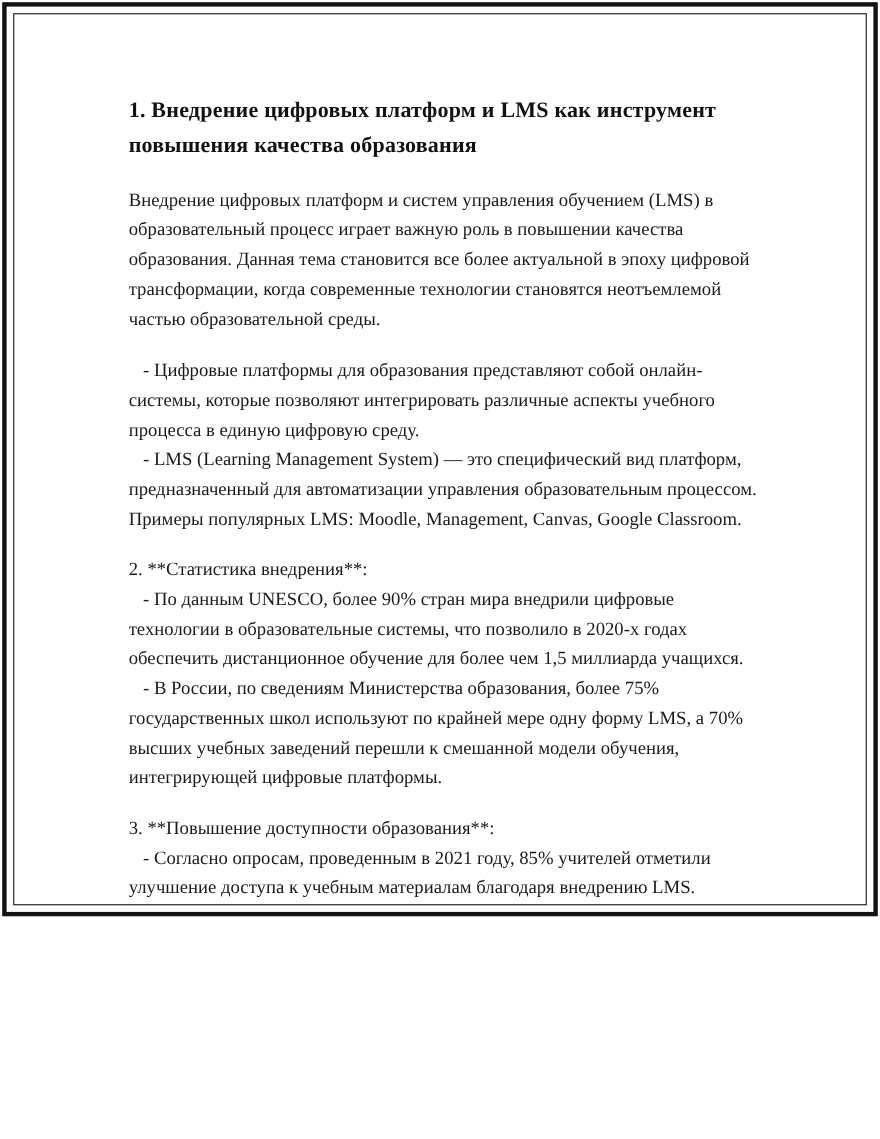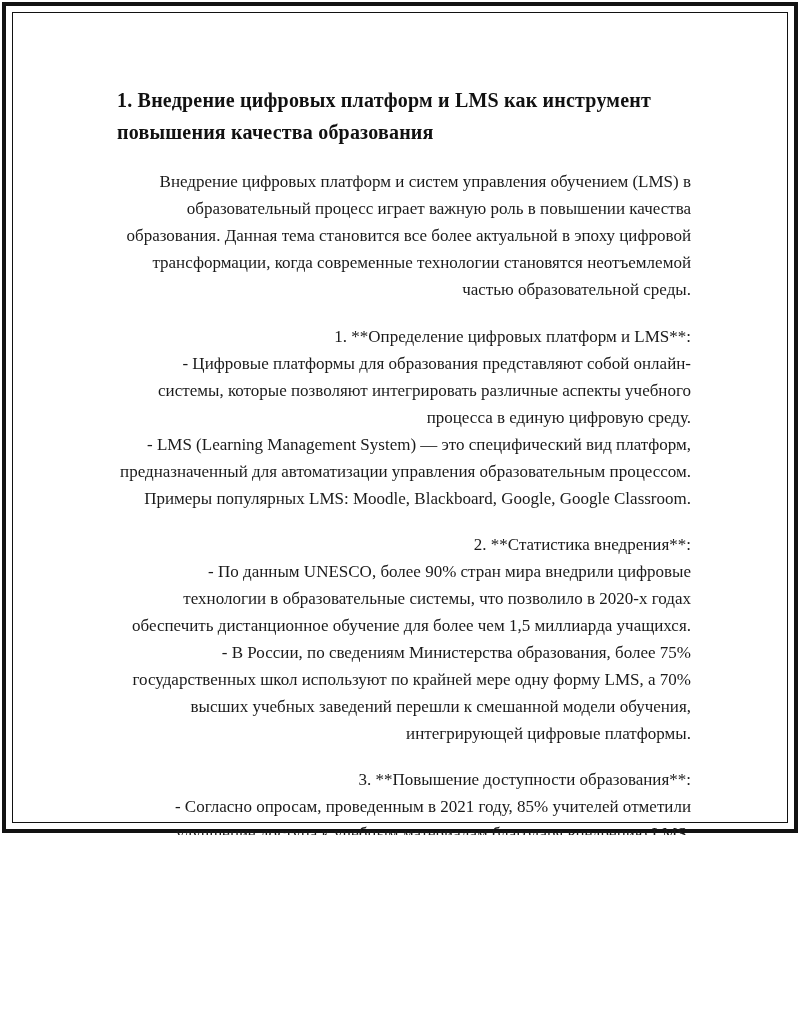--- a/index.html
+++ b/index.html
@@ -38,21 +38,20 @@
     margin: 0 0 20px 0;
     font-size: 20px;
     line-height: 32px;
     font-weight: bold;
     color: #111111;
     letter-spacing: 0.2px;
   }
   .body-text {
     font-size: 17px;
     line-height: 27px;
-    text-align: right;
   }
   .intro {
     margin: 0 0 20px 0;
   }
   .section {
     margin: 0 0 19px 0;
   }
   .section:last-child {
     margin-bottom: 0;
   }
@@ -72,23 +71,22 @@
   <div class="frame-outer"></div>
   <div class="frame-inner"></div>
 
   <div class="content">
     <h1 class="doc-heading">1. Внедрение цифровых платформ и LMS как инструмент повышения качества образования</h1>
 
     <p class="body-text intro">Внедрение цифровых платформ и систем управления обучением (LMS) в образовательный процесс играет важную роль в повышении качества образования. Данная тема становится все более актуальной в эпоху цифровой трансформации, когда современные технологии становятся неотъемлемой частью образовательной среды.</p>
 
     <div id="sections">
         <div class="section">
-          <p class="body-text sec-title">1. **Определение цифровых платформ и LMS**:</p>
           <p class="body-text sec-item">- Цифровые платформы для образования представляют собой онлайн-системы, которые позволяют интегрировать различные аспекты учебного процесса в единую цифровую среду.</p>
-          <p class="body-text sec-item">- LMS (Learning Management System) — это специфический вид платформ, предназначенный для автоматизации управления образовательным процессом. Примеры популярных LMS: Moodle, Blackboard, Google, Google Classroom.</p>
+          <p class="body-text sec-item">- LMS (Learning Management System) — это специфический вид платформ, предназначенный для автоматизации управления образовательным процессом. Примеры популярных LMS: Moodle, Management, Canvas, Google Classroom.</p>
         </div>
         <div class="section">
           <p class="body-text sec-title">2. **Статистика внедрения**:</p>
           <p class="body-text sec-item">- По данным UNESCO, более 90% стран мира внедрили цифровые технологии в образовательные системы, что позволило в 2020-х годах обеспечить дистанционное обучение для более чем 1,5 миллиарда учащихся.</p>
           <p class="body-text sec-item">- В России, по сведениям Министерства образования, более 75% государственных школ используют по крайней мере одну форму LMS, а 70% высших учебных заведений перешли к смешанной модели обучения, интегрирующей цифровые платформы.</p>
         </div>
         <div class="section">
           <p class="body-text sec-title">3. **Повышение доступности образования**:</p>
           <p class="body-text sec-item">- Согласно опросам, проведенным в 2021 году, 85% учителей отметили улучшение доступа к учебным материалам благодаря внедрению LMS.</p>
         </div>

